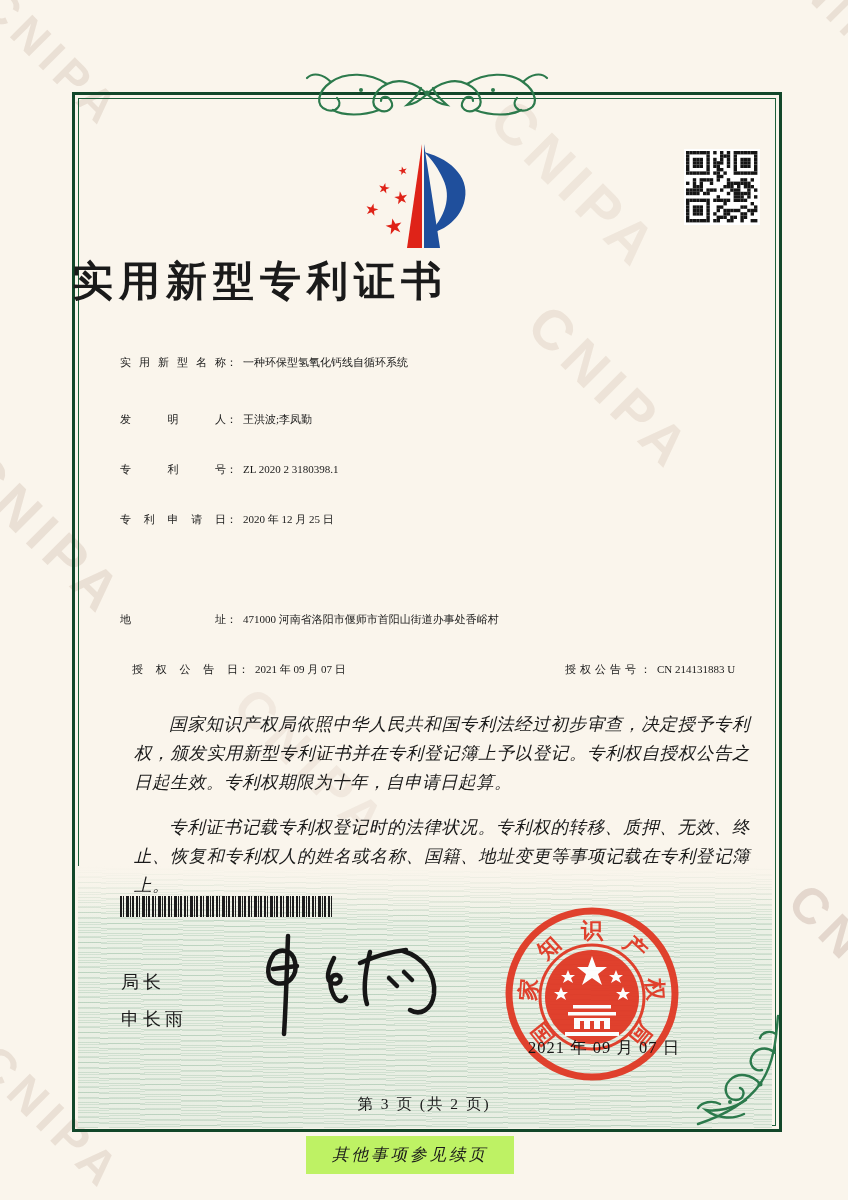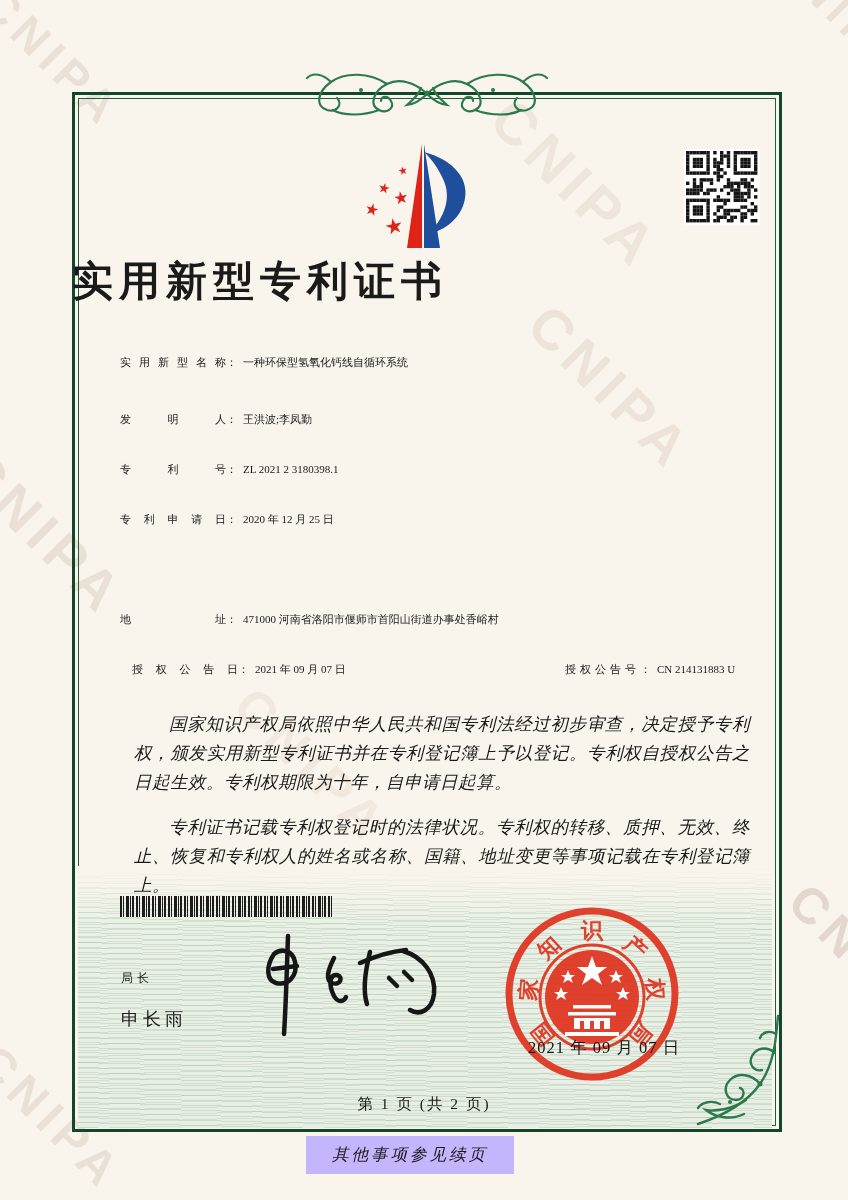--- a/index.html
+++ b/index.html
@@ -34,29 +34,29 @@
   .fvalue{margin-left:6px;}
   .frow2{position:absolute;left:433px;top:0;}
   .frow2 .flabel2{letter-spacing:4px;}
   
   #bodytext{left:118px;top:694px;width:648px;font-size:17.5px;line-height:29px;
             font-style:italic;letter-spacing:0.5px;text-align:justify;}
   #bodytext p{margin:16px;text-indent:2em;font-style:italic;}
   
   #barcode{left:120px;top:896px;}
   
-  #juzhang{left:121px;top:970px;font-size:12px;letter-spacing:4px;}
+  #juzhang{left:121px;top:970px;font-size:18px;letter-spacing:4px;}
   #juname{left:121px;top:1007px;font-size:18px;letter-spacing:4px;}
   #signature{left:248px;top:922px;}
   
   #seal{left:502px;top:904px;opacity:0.93;}
   #sealdate{left:528px;top:1037px;font-size:16.5px;letter-spacing:1px;color:#151515;z-index:6;}
   
   #pageinfo{left:72px;top:1094px;width:704px;text-align:center;font-size:15.5px;letter-spacing:2px;}
-  #contnote{left:410px;top:1136px;transform:translateX(-50%);background:#c4b5fd;
+  #contnote{left:410px;top:1136px;transform:translateX(-50%);background:#bef264;
             padding:8px 26px;font-size:16.5px;font-style:italic;letter-spacing:3px;white-space:nowrap;}
   .z2{z-index:2;} .z3{z-index:3;} .z4{z-index:4;} .z5{z-index:5;}
   svg{display:block;}
 </style>
 </head>
 <body>
 
 <div id="page">
 
   <div class="wm" style="left:-35px;top:30px;font-size:46px;">CNIPA</div>
@@ -360,21 +360,21 @@
 
   <div class="abs z2" id="title">实用新型专利证书</div>
 
   <div class="frow z2" style="top:355px;">
     <span class="flabel">实用新型名称</span><span>：</span><span class="fvalue">一种环保型氢氧化钙线自循环系统</span>
   </div>
   <div class="frow z2" style="top:412px;">
     <span class="flabel">发明人</span><span>：</span><span class="fvalue">王洪波;李凤勤</span>
   </div>
   <div class="frow z2" style="top:462px;">
-    <span class="flabel">专利号</span><span>：</span><span class="fvalue">ZL 2021 2 3180398.1</span>
+    <span class="flabel">专利号</span><span>：</span><span class="fvalue">ZL 2020 2 3180398.1</span>
   </div>
   <div class="frow z2" style="top:512px;">
     <span class="flabel">专利申请日</span><span>：</span><span class="fvalue">2020 年 12 月 25 日</span>
   </div>
   <div class="frow z2" style="top:612px;">
     <span class="flabel">地址</span><span>：</span><span class="fvalue">471000 河南省洛阳市偃师市首阳山街道办事处香峪村</span>
   </div>
   <div class="frow z2" style="top:662px;width:646px;margin-left:12px;">
     <span class="flabel">授权公告日</span><span>：</span><span class="fvalue">2021 年 09 月 07 日</span>
     <span class="frow2">
@@ -497,16 +497,16 @@
       <rect x="66" y="108" width="48" height="3.5" fill="#fff"></rect>
       <rect x="72" y="114" width="36" height="11" fill="#fff"></rect>
       <rect x="78" y="117" width="4" height="8" fill="#e03420"></rect>
       <rect x="88" y="117" width="4" height="8" fill="#e03420"></rect>
       <rect x="98" y="117" width="4" height="8" fill="#e03420"></rect>
       <rect x="63" y="128" width="54" height="4" fill="#fff"></rect>
     </g>
   </svg>
   <div class="abs" id="sealdate">2021 年 09 月 07 日</div>
 
-  <div class="abs z4" id="pageinfo">第 1 页 (共 2 页)</div>
+  <div class="abs z4" id="pageinfo">第 3 页 (共 2 页)</div>
   <div class="abs z2" id="contnote">其他事项参见续页</div>
 
 </div>
 
 </body></html>

